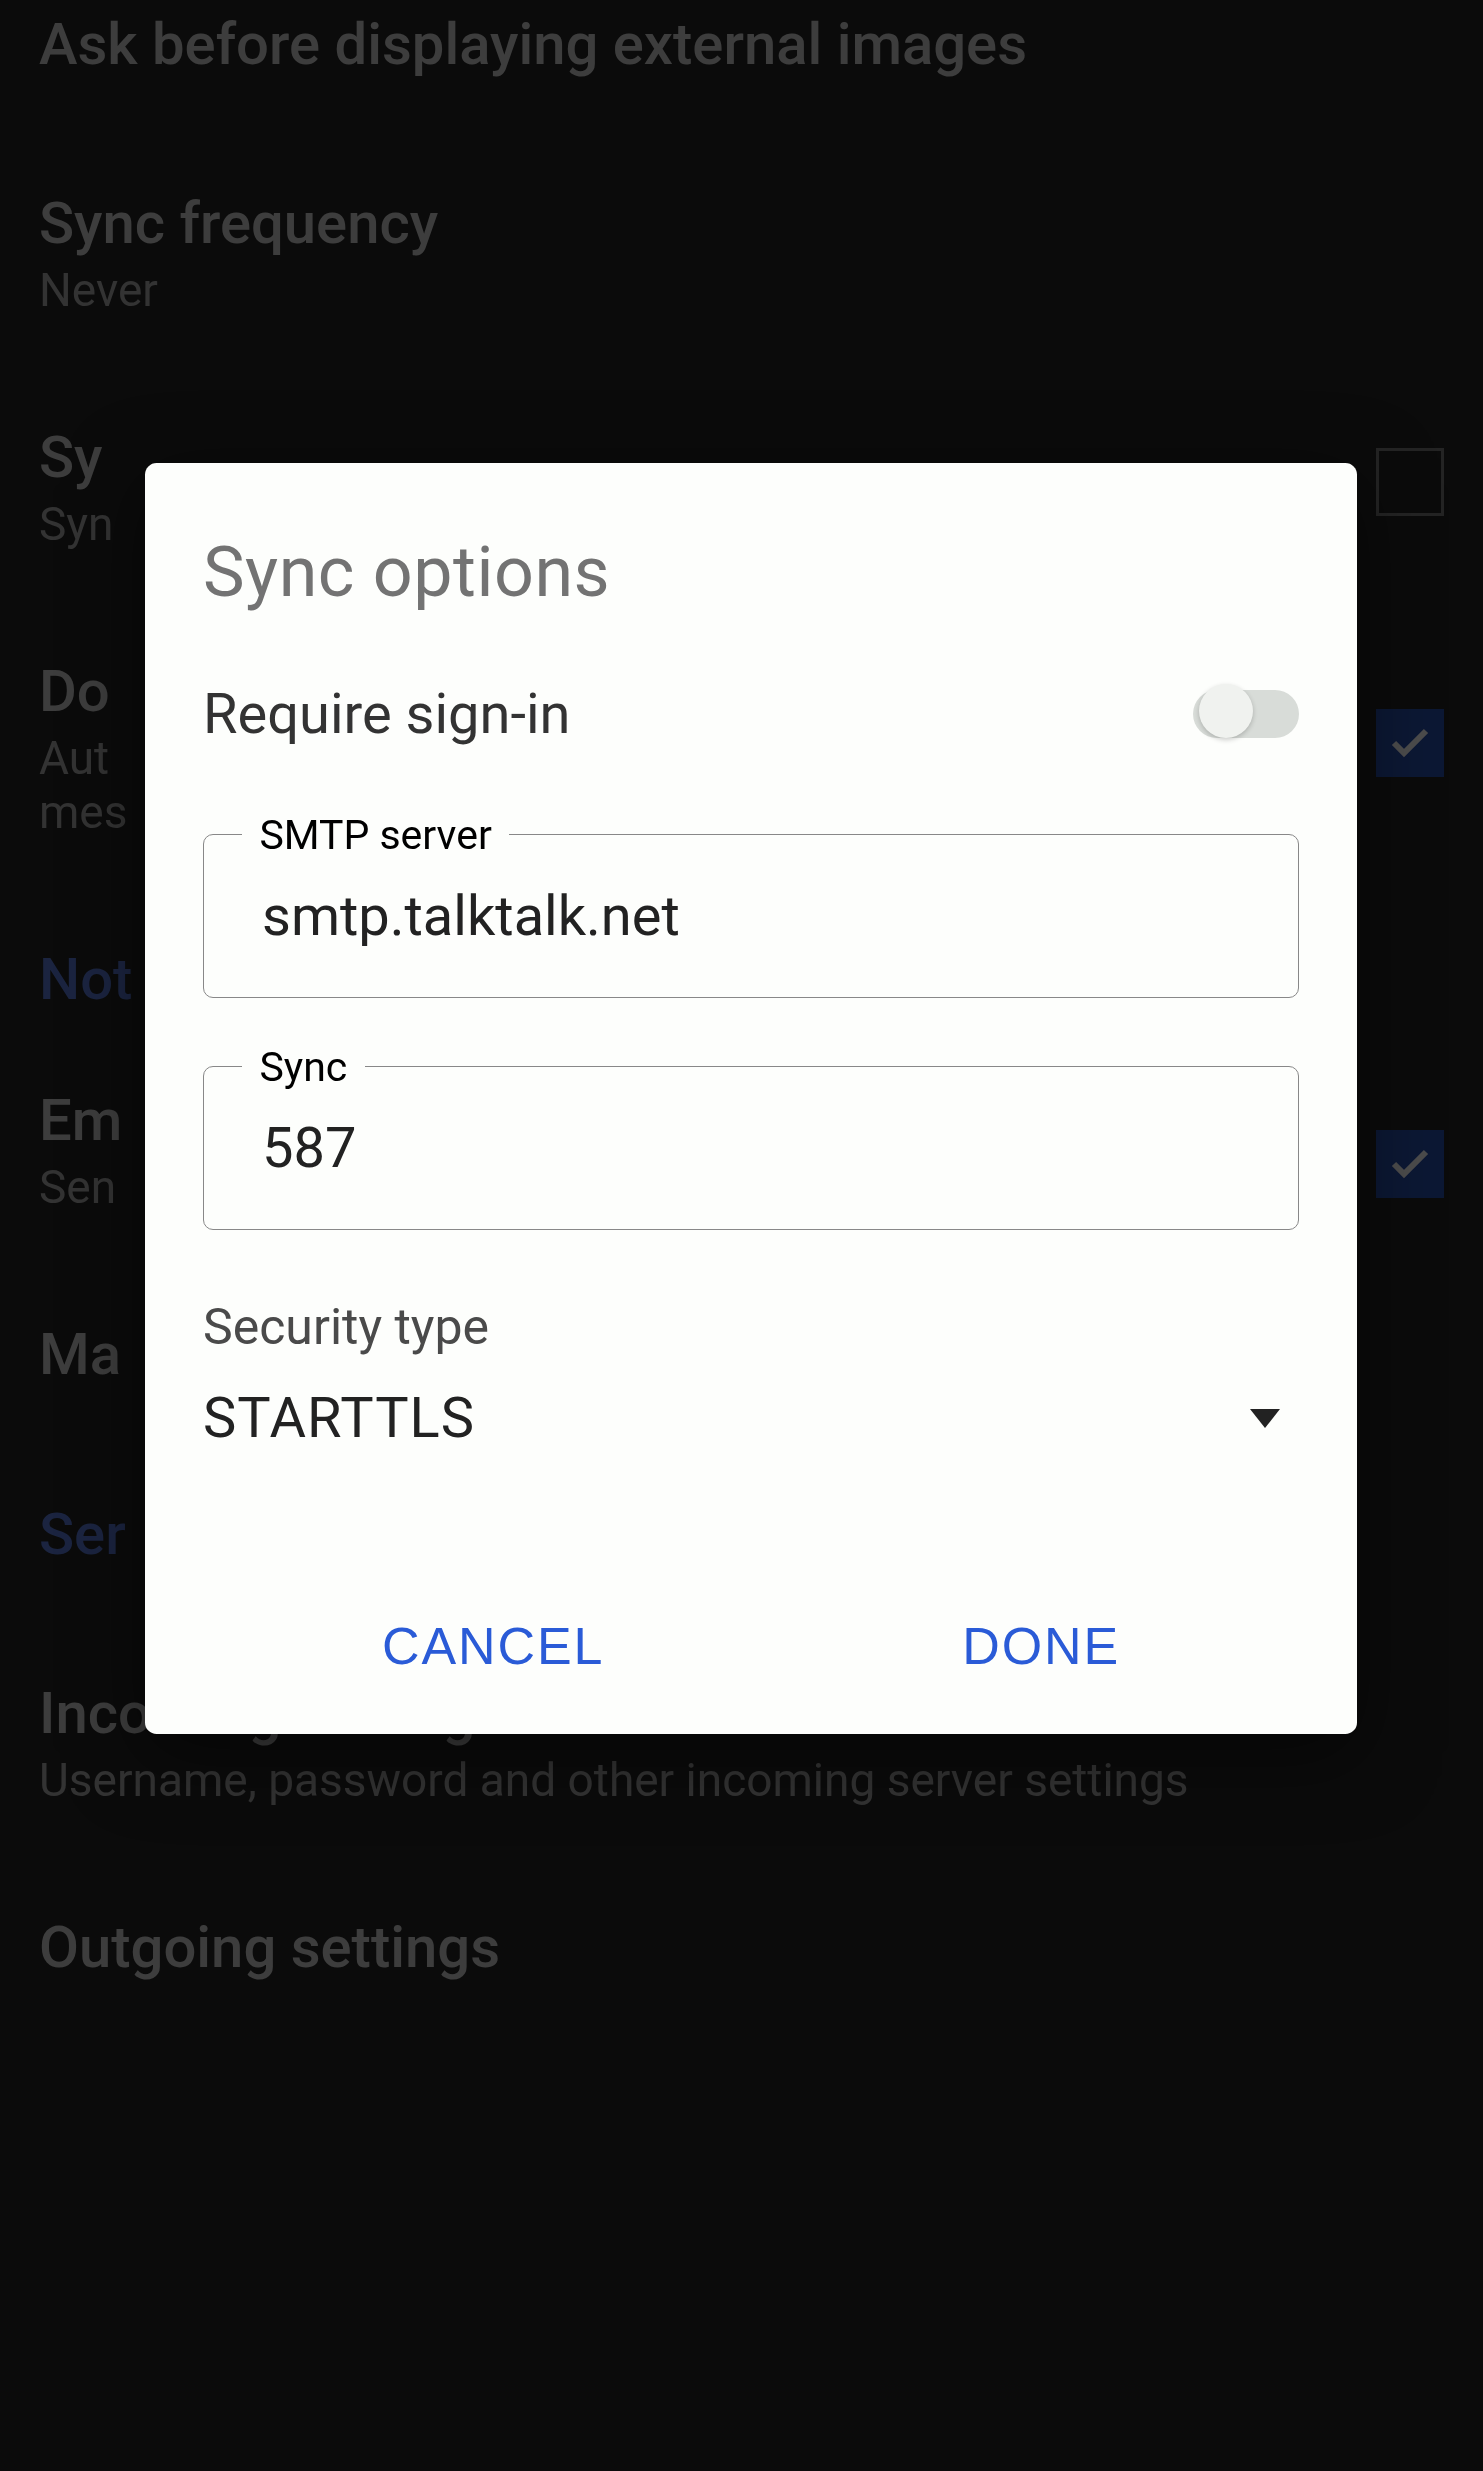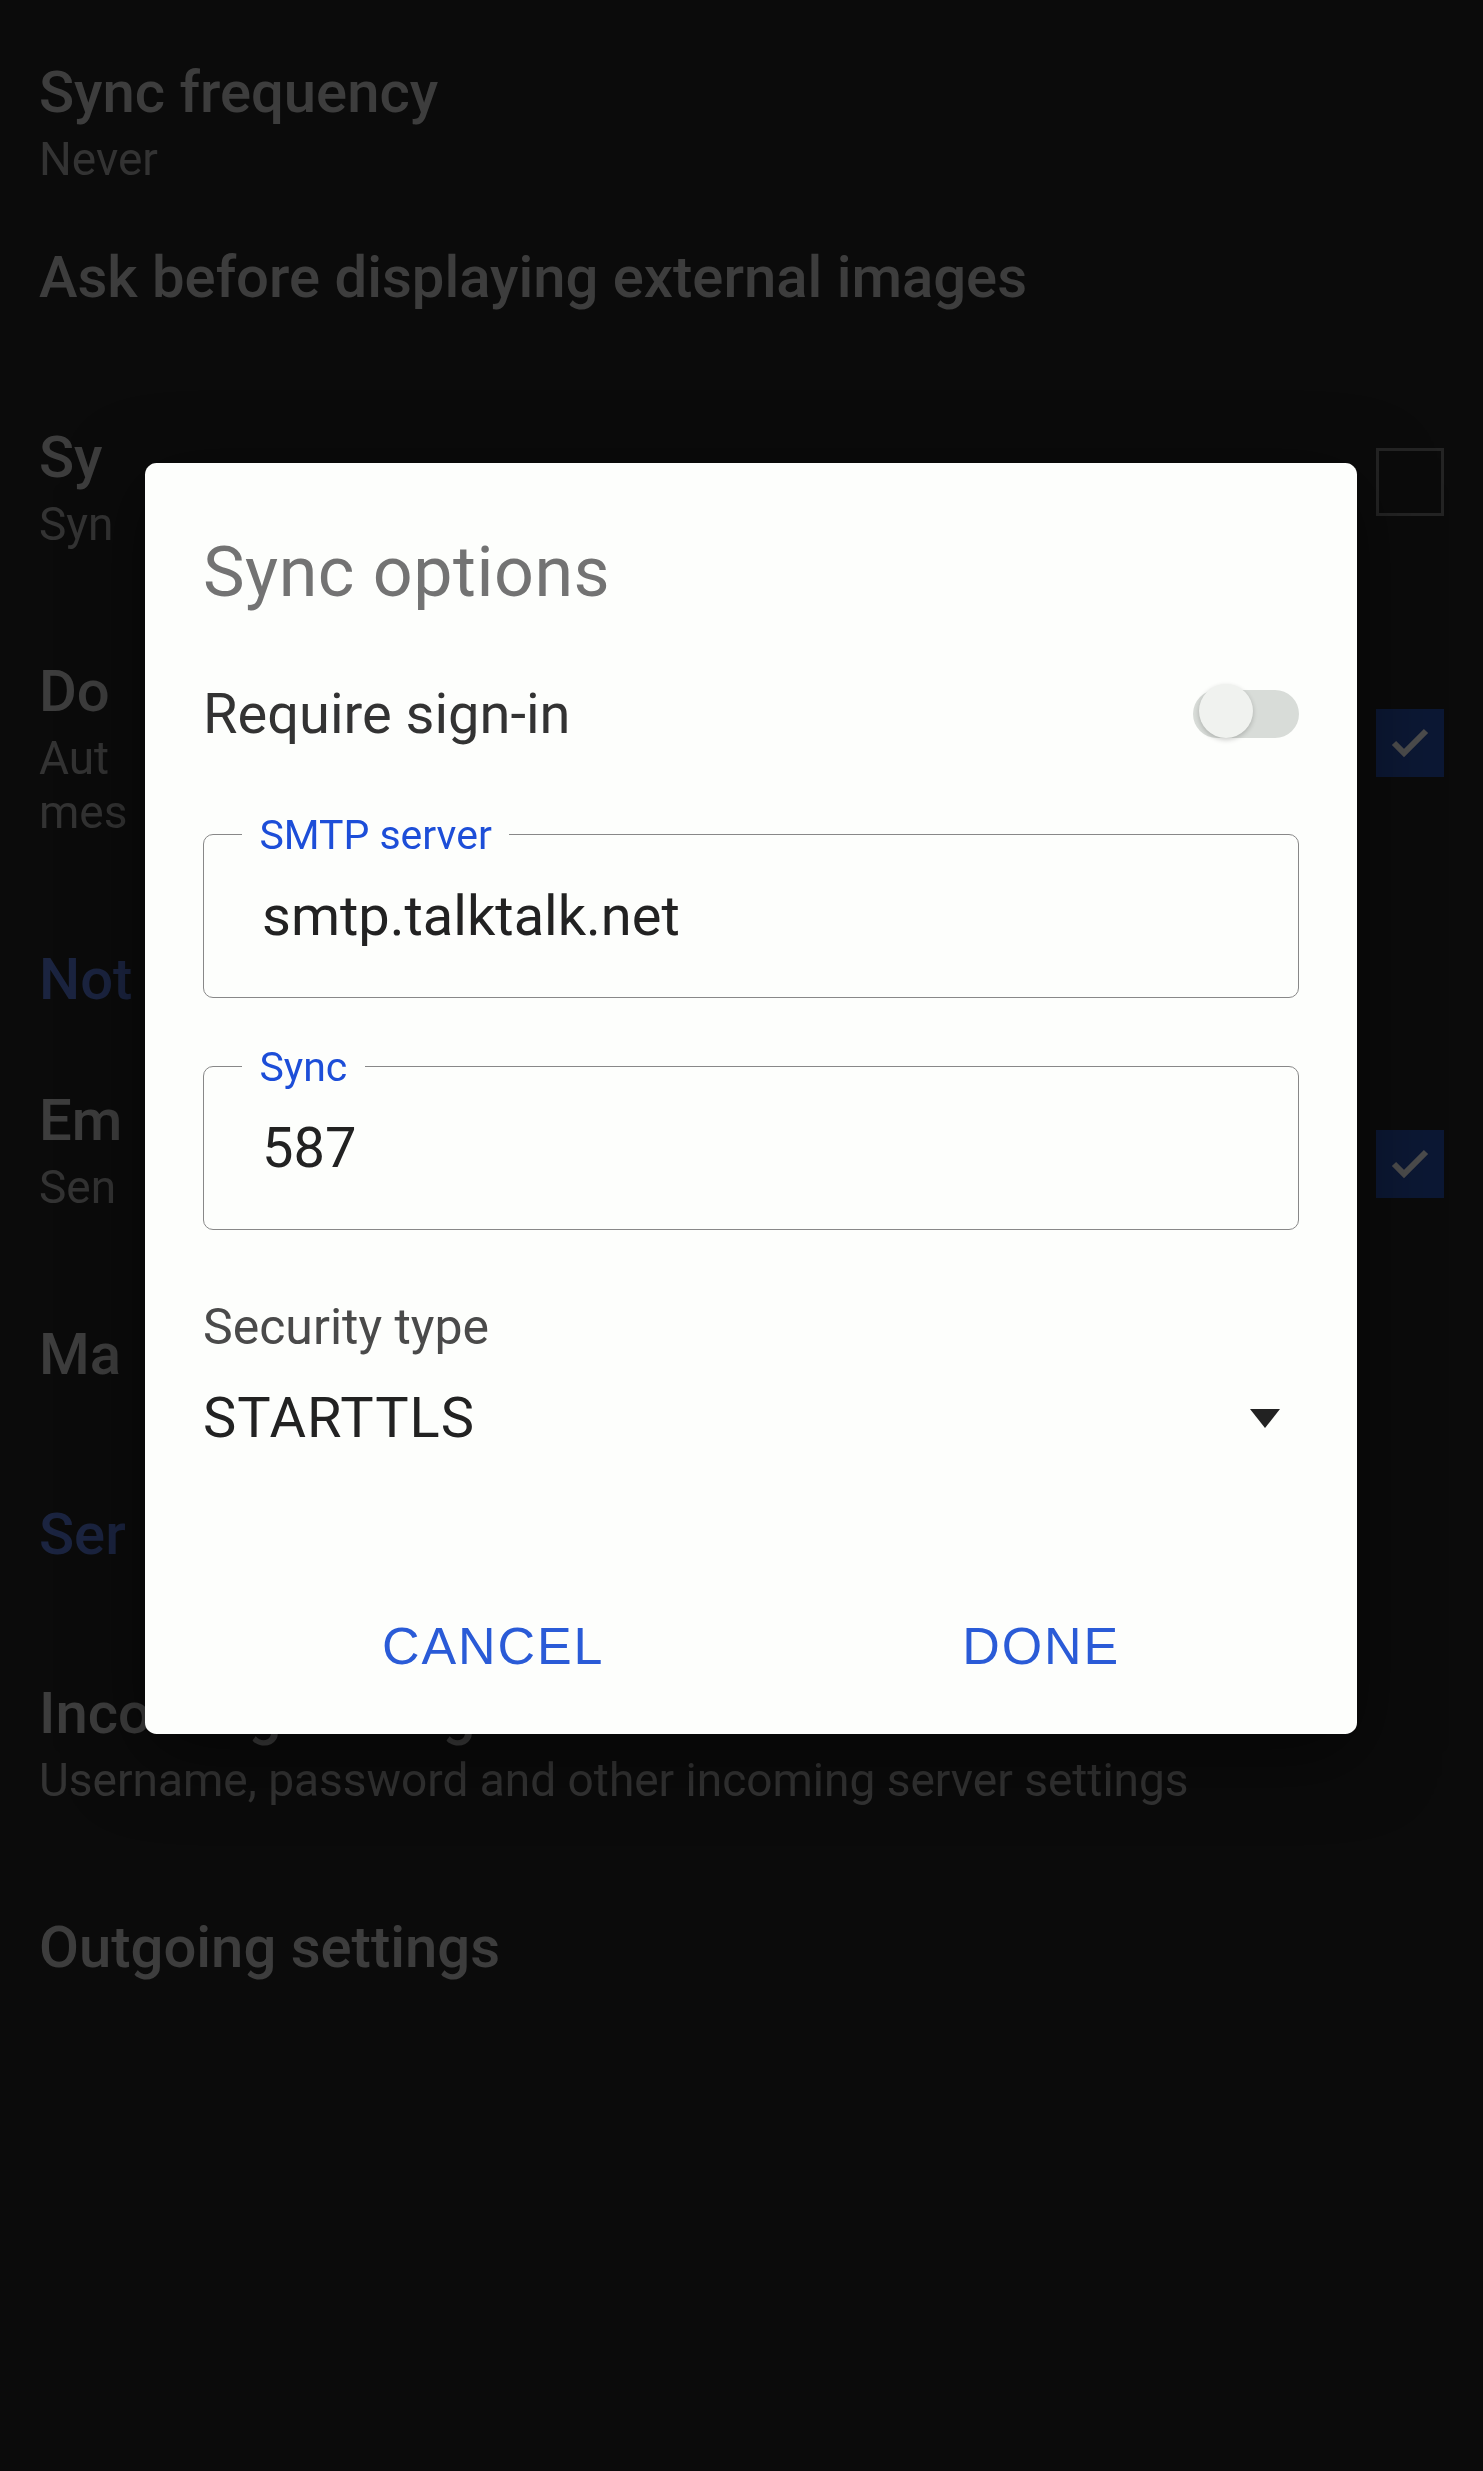--- a/index.html
+++ b/index.html
@@ -128,21 +128,21 @@
       color: #222;
       background: transparent;
     }
     .field-label {
       position: absolute;
       top: -23px;
       left: 39px;
       background: #fdfefc;
       padding: 0 17.4px;
       font-size: 41px;
-      color: #1d4ed8;
+      color: #000000;
     }
     .sec-label {
       font-size: 50px;
       color: #4a4a4a;
       margin-top: 9.7px;
       margin-bottom: 29px;
     }
     .sec-row {
       display: flex;
       align-items: center;
@@ -174,26 +174,26 @@
       padding: 19.3px 29px;
       background: none;
       border: none;
       cursor: pointer;
     }
   </style>
 </head>
 <body>
 
 <div class="backdrop">
+  <div class="brow" style="padding-top:9.7px;">
+    <div class="btitle">Ask before displaying external images</div>
+  </div>
   <div class="brow">
     <div class="btitle">Sync frequency</div>
     <div class="bsub">Never</div>
-  </div>
-  <div class="brow" style="padding-top:9.7px;">
-    <div class="btitle">Ask before displaying external images</div>
   </div>
   <div class="brow">
     <div class="btitle">Sy</div>
     <div class="bsub">Syn</div>
     <div class="check empty"></div>
   </div>
   <div class="brow">
     <div class="btitle">Do</div>
     <div class="bsub">Aut</div>
     <div class="bsub">mes</div>

